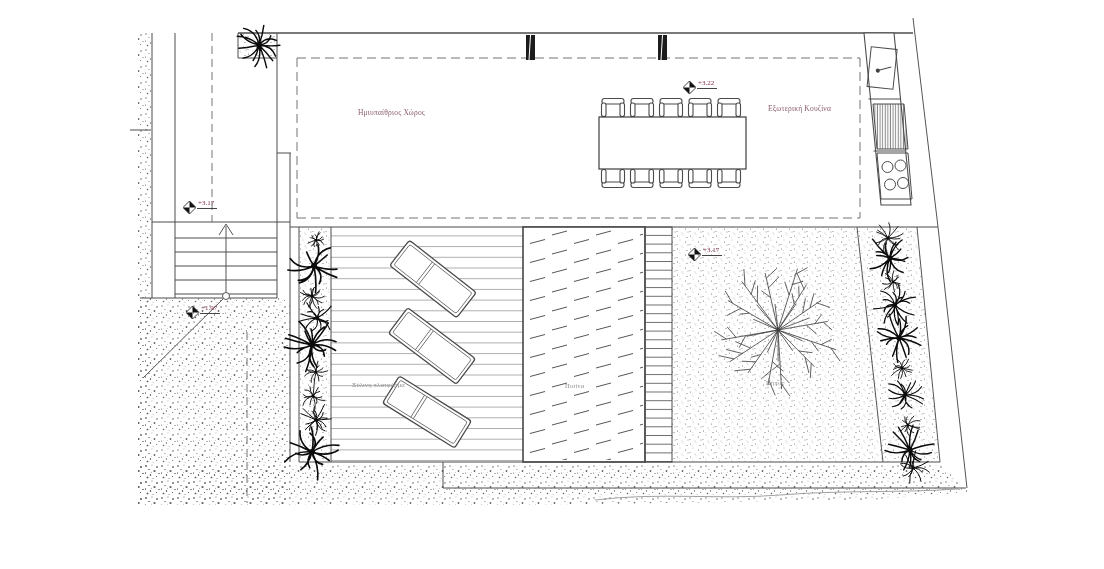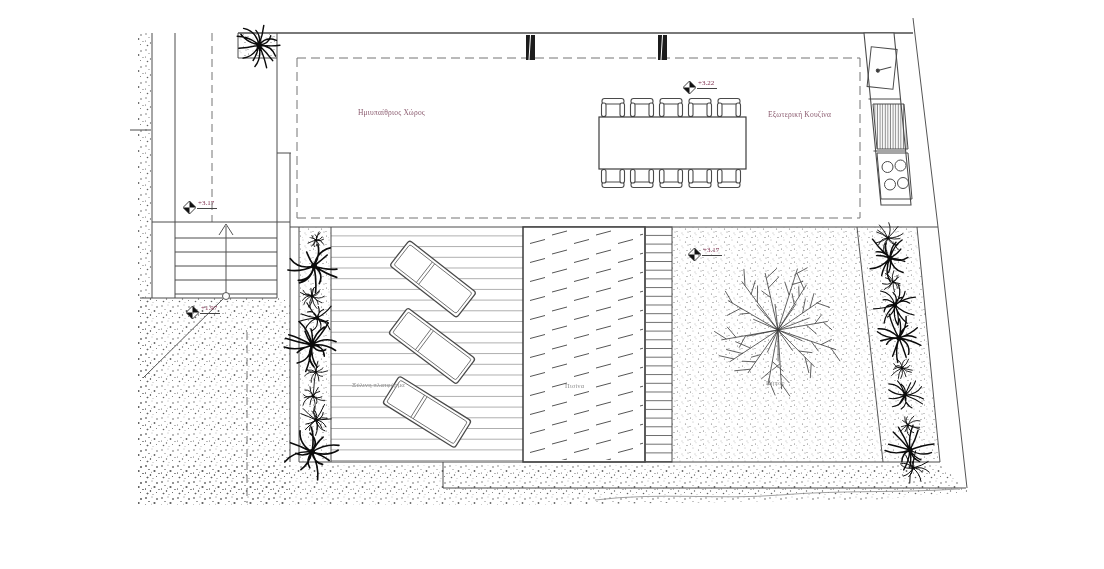--- a/index.html
+++ b/index.html
@@ -254,21 +254,21 @@
         <path d="M913 468 Q922.9 465.9 929.1 472.0M913 468 Q919.2 467.8 922.0 472.3M913 468 Q920.1 473.8 921.0 481.4M913 468 Q908.8 475.7 909.7 483.0M913 468 Q912.3 473.3 909.1 476.5M913 468 Q909.4 474.6 903.3 476.1M913 468 Q905.9 469.6 901.4 465.2M913 468 Q907.4 461.7 900.4 463.9M913 468 Q908.1 461.3 905.6 455.0M913 468 Q913.1 458.4 915.6 450.8M913 468 Q910.0 460.5 916.7 457.6M913 468 Q922.0 465.8 928.3 461.5" fill="none" stroke="#0b0b0b" stroke-width="0.99" stroke-linecap="round"></path>
         <circle cx="913" cy="468" r="1.8" fill="#0b0b0b"></circle>
       </g>
     <g id="treeLayer">
         <path d="M778 330 L827.8 321.4M806.4 325.1 L816.6 334.0M814.9 323.6 L821.8 314.4M823.3 322.2 L832.1 330.0M778 330 L836.2 349.8M811.2 341.3 L818.5 351.3M821.0 344.7 L831.7 339.3M830.9 348.0 L840.1 361.2M778 330 L814.5 366.8M798.8 351.0 L812.4 352.7M805.0 357.2 L808.9 373.0M811.2 363.5 L810.3 378.1M778 330 L781.6 389.2M780.1 363.7 L772.1 370.1M780.7 373.8 L789.5 383.1M781.3 383.8 L790.0 396.3M778 330 L768.0 385.3M772.3 361.5 L783.4 371.4M770.6 370.9 L761.2 379.0M768.9 380.3 L775.2 395.4M778 330 L747.9 373.0M760.8 354.5 L751.0 357.3M755.7 361.9 L742.0 361.2M750.6 369.2 L734.3 370.8M778 330 L729.7 361.8M750.5 348.1 L735.3 341.6M742.3 353.5 L726.2 349.5M734.1 359.0 L718.8 355.6M778 330 L721.3 339.9M745.7 335.7 L739.1 347.7M736.0 337.3 L727.1 326.8M726.4 339.0 L714.2 331.3M778 330 L727.9 300.5M749.4 313.2 L739.5 314.2M740.9 308.2 L727.0 315.5M732.4 303.1 L725.2 290.9M778 330 L741.7 281.3M757.3 302.2 L757.6 285.5M751.2 294.0 L755.4 280.4M745.0 285.7 L743.9 268.9M778 330 L765.1 273.0M770.7 297.5 L761.5 290.8M768.5 287.9 L778.8 276.9M766.3 278.2 L776.7 268.5M778 330 L797.5 268.6M789.1 295.0 L784.7 281.7M792.4 284.6 L803.2 281.3M795.7 274.1 L807.6 267.6M778 330 L806.5 284.7M794.2 304.2 L792.0 293.3M799.1 296.5 L798.7 286.4M803.9 288.8 L797.1 273.5M778 330 L821.1 300.3M802.6 313.1 L805.4 298.4M809.9 308.1 L814.0 293.2M817.2 303.0 L830.0 307.5M778 330 L802.5 340.9M778 330 L792.7 350.7M778 330 L778.1 361.3M778 330 L767.3 352.4M778 330 L746.7 336.3M778 330 L753.2 319.2M778 330 L756.7 304.7M778 330 L775.0 304.0M778 330 L796.2 303.7M778 330 L809.5 317.9" fill="none" stroke="#3a3a3a" stroke-width=".8"></path>
       </g>
   </svg>
 
   <div class="lbl room" style="left:358px;top:108px">Ημιυπαίθριος Χώρος</div>
 
-  <div class="lbl room" style="left:768px;top:110px">Εξωτερική Κουζίνα</div>
+  <div class="lbl room" style="left:768px;top:104px">Εξωτερική Κουζίνα</div>
 
   <div class="lbl area" style="left:352px;top:381px">Ξύλινη πλατφόρμα</div>
 
   <div class="lbl area" style="left:565px;top:382px">Πισίνα</div>
 
   <div class="lbl area" style="left:766px;top:379px">Κήπος</div>
 
   <div class="elev" style="left:683px;top:81px">
     <svg class="elev-icon" width="13" height="13" viewBox="0 0 12 12">
       <polygon points="6,0 12,6 6,12 0,6" fill="none" stroke="#222" stroke-width=".8"></polygon>

